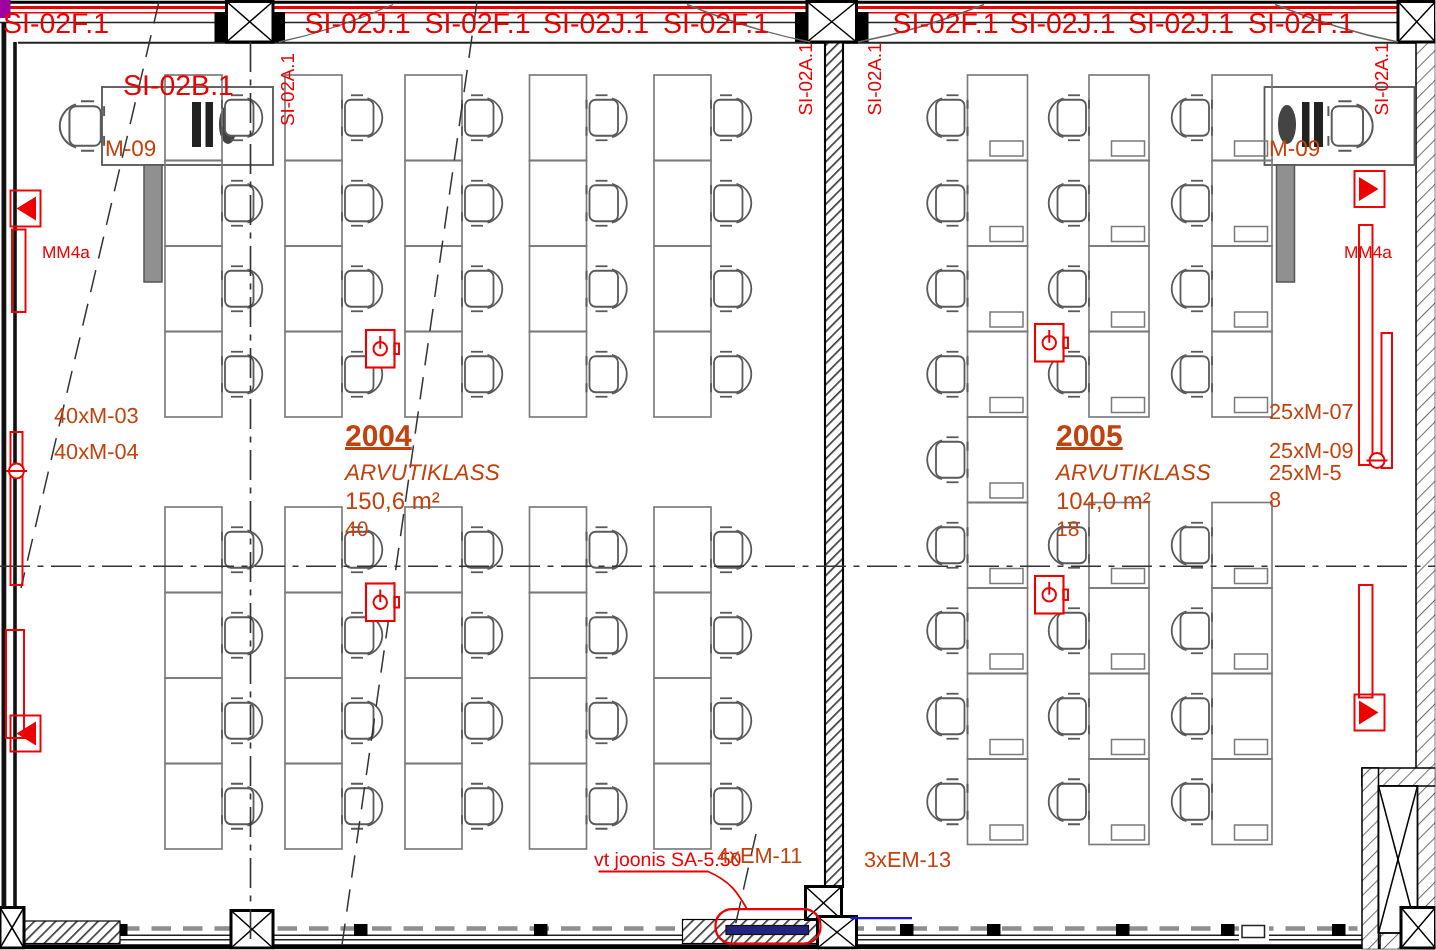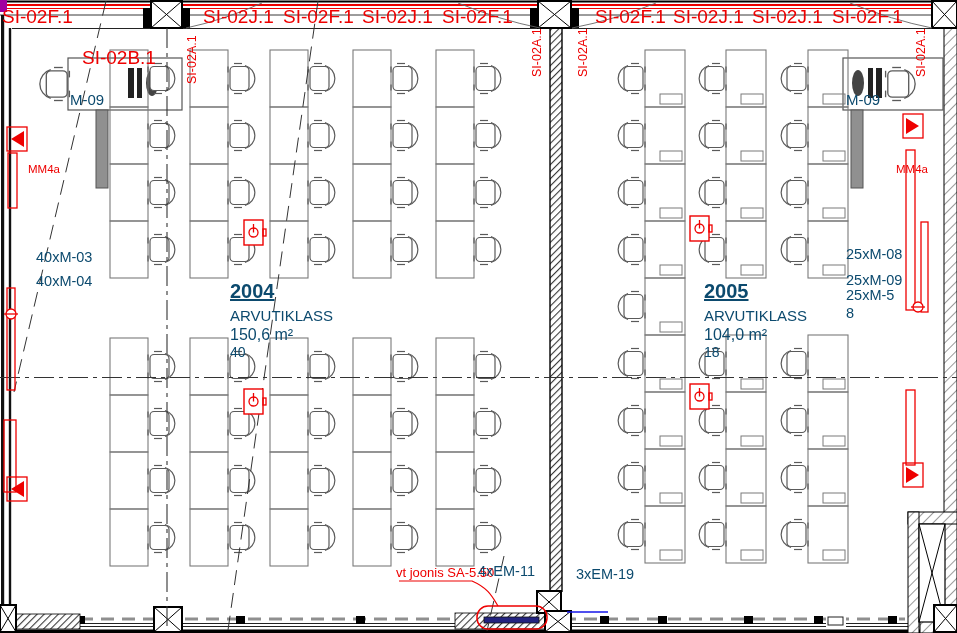--- a/index.html
+++ b/index.html
@@ -1,26 +1,26 @@
 <!DOCTYPE html>
 <html><head>
 <meta charset="utf-8">
 <style>
   html,body{margin:0;padding:0;background:#ffffff;}
   .canvas{position:relative;width:957px;height:633px;background:#fff;overflow:hidden;
           font-family:"Liberation Sans",sans-serif;}
   svg{position:absolute;left:0;top:0;}
   .lbl{position:absolute;white-space:nowrap;line-height:1.05;}
-  .blue{color:#0c4a6e;}
+  .blue{color:#c2410c;}
   .red{color:#ee0000;}
   .room-num{font-size:20px;font-weight:bold;text-decoration:underline;}
-  .room-name{font-size:15px;}
+  .room-name{font-size:15px;font-style:italic;}
   .room-area{font-size:16px;}
   .room-seats{font-size:14px;}
-  .eq{font-size:14.5px;}
+  .eq{font-size:14.5px;margin-top:21px;}
   .m09{font-size:15px;}
   .mm4a{font-size:11.5px;}
   .ref{font-size:13px;}
   .em{font-size:14.5px;}
   .gridlbl{font-size:19px;}
   .gridlbl-v{font-size:12.5px;transform:rotate(-90deg);transform-origin:0 0;}
 </style>
 </head>
 <body>
 
@@ -785,34 +785,34 @@
 
   <div class="lbl blue m09" style="left:70px;top:92px">M-09</div>
   <div class="lbl blue eq" style="left:36px;top:250px">40xM-03</div>
   <div class="lbl blue eq" style="left:36px;top:274px">40xM-04</div>
   <div class="lbl blue room-num" style="left:230px;top:281px">2004</div>
   <div class="lbl blue room-name" style="left:230px;top:308px">ARVUTIKLASS</div>
   <div class="lbl blue room-area" style="left:230px;top:327px">150,6 m²</div>
   <div class="lbl blue room-seats" style="left:230px;top:345px">40</div>
 
   <div class="lbl blue m09" style="left:846px;top:92px">M-09</div>
-  <div class="lbl blue eq" style="left:846px;top:247px">25xM-08</div>
+  <div class="lbl blue eq" style="left:846px;top:247px">25xM-07</div>
   <div class="lbl blue eq" style="left:846px;top:273px">25xM-09</div>
   <div class="lbl blue eq" style="left:846px;top:288px">25xM-5</div>
   <div class="lbl blue eq" style="left:846px;top:306px">8</div>
   <div class="lbl blue room-num" style="left:704px;top:281px">2005</div>
   <div class="lbl blue room-name" style="left:704px;top:308px">ARVUTIKLASS</div>
   <div class="lbl blue room-area" style="left:704px;top:327px">104,0 m²</div>
   <div class="lbl blue room-seats" style="left:704px;top:345px">18</div>
 
   <div class="lbl red mm4a" style="left:28px;top:163px">MM4a</div>
   <div class="lbl red mm4a" style="left:896px;top:163px">MM4a</div>
   <div class="lbl red ref" style="left:396px;top:566px">vt joonis SA-5.50</div>
   <div class="lbl blue em" style="left:478px;top:564px">4xEM-11</div>
-  <div class="lbl blue em" style="left:576px;top:567px">3xEM-19</div>
+  <div class="lbl blue em" style="left:576px;top:567px">3xEM-13</div>
 
   <div id="gen-labels">
       <div class="lbl red gridlbl" style="left: 2px; top: 7px; width: 68px; text-align: center;">SI-02F.1</div>
       <div class="lbl red gridlbl" style="left: 82px; top: 7px; width: 68px; text-align: center; margin-top: 41px;">SI-02B.1</div>
       <div class="lbl red gridlbl" style="left: 203px; top: 7px; width: 68px; text-align: center;">SI-02J.1</div>
       <div class="lbl red gridlbl" style="left: 283px; top: 7px; width: 68px; text-align: center;">SI-02F.1</div>
       <div class="lbl red gridlbl" style="left: 362px; top: 7px; width: 68px; text-align: center;">SI-02J.1</div>
       <div class="lbl red gridlbl" style="left: 442px; top: 7px; width: 68px; text-align: center;">SI-02F.1</div>
       <div class="lbl red gridlbl" style="left: 595px; top: 7px; width: 68px; text-align: center;">SI-02F.1</div>
       <div class="lbl red gridlbl" style="left: 673px; top: 7px; width: 68px; text-align: center;">SI-02J.1</div>

